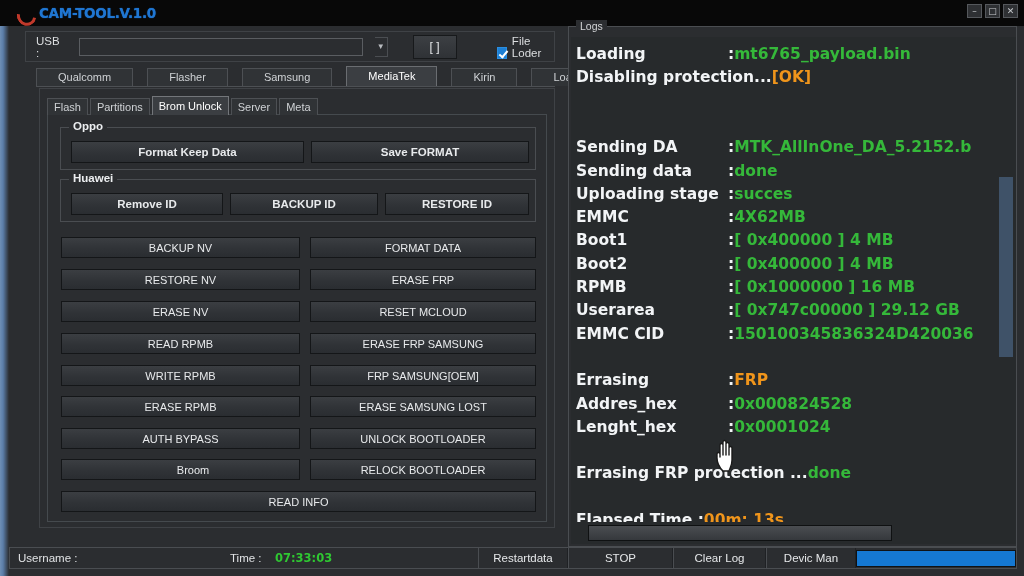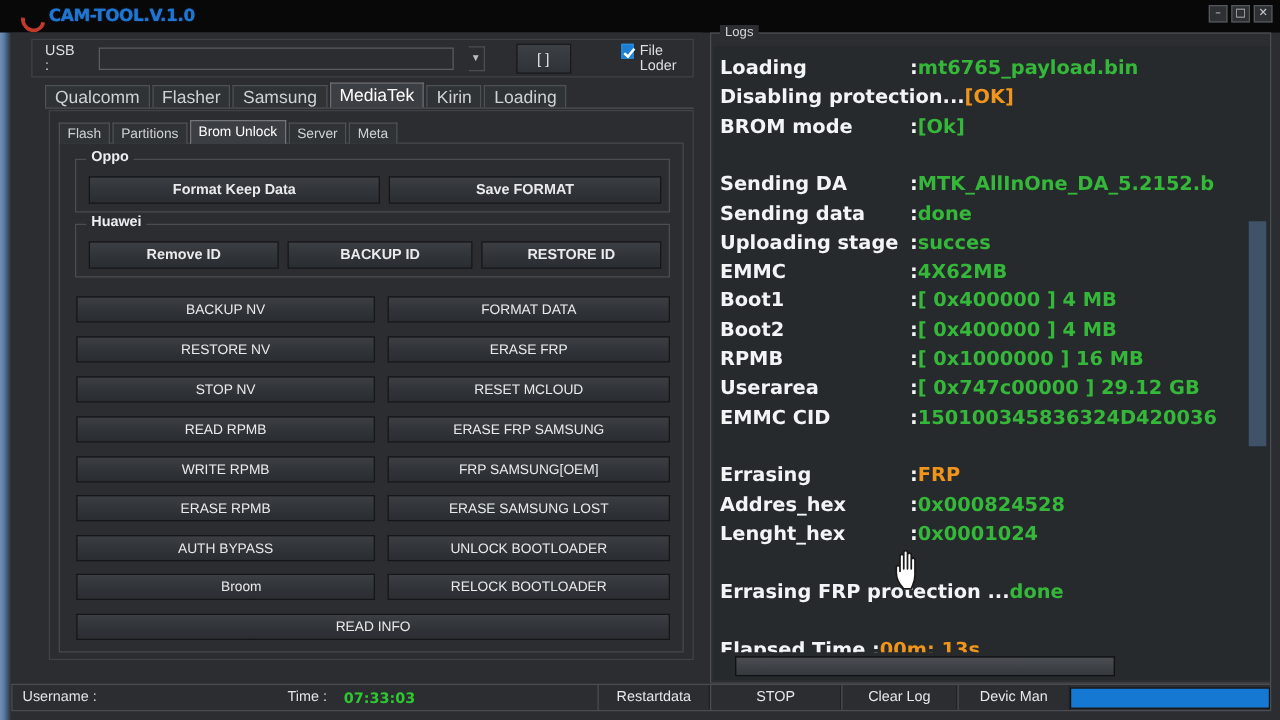--- a/index.html
+++ b/index.html
@@ -68,39 +68,39 @@
     border-left: none; color: #b9bcc0; font-size: 8px;
     display: flex; align-items: center; justify-content: center;
   }
   .bracket-btn {
     width: 52px; height: 24px; margin-left: 13px;
     background: linear-gradient(180deg,#3c3f43,#2f3236);
     border: 1px solid #17191b;
     color: #e4e6e8; font-size: 12px;
     display: flex; align-items: center; justify-content: center;
   }
-  .fl-wrap { display: flex; align-items: flex-start; margin-left: 28px; }
+  .fl-wrap { display: flex; align-items: flex-end; margin-left: 28px; }
   .fl-check {
     width: 12px; height: 12px; background: #1d7fd4; border: 1px solid #2a8ee0;
     position: relative;
   }
   .fl-check::after {
     content: ""; position: absolute; left: 3px; top: 1px;
     width: 3px; height: 7px; border: solid #fff;
     border-width: 0 2px 2px 0; transform: rotate(40deg);
   }
   .fl-text { color: #dcdee0; font-size: 11.5px; margin-left: 5px; }
 
   
   .tabrow { position: absolute; left: 27px; top: 42px; display: flex; }
   .tab {
-    height: 18px; padding: 0 7px;
+    height: 18px; padding: 0 21px;
     background: #303336; border: 1px solid #4d5054; border-bottom: none;
-    color: #cfd2d5; font-size: 14px; line-height: 17px;
-    margin-right: 2px;
+    color: #cfd2d5; font-size: 11px; line-height: 17px;
+    margin-right: 14px;
   }
   .tab.active {
     background: #3b3e42; color: #fff; height: 20px; line-height: 19px;
     margin-top: -2px; border-color: #6a6d71;
   }
   .tabrow-underline {
     position: absolute; left: 27px; top: 60px; width: 519px; height: 1px;
     background: #4d5054;
   }
 
@@ -273,21 +273,21 @@
 
       <div class="group" style="left:12px; top:64px; width:476px; height:43px;">
         <div class="group-title">Huawei</div>
         <div class="btn bold" style="left:10px; top:13px; width:152px; height:22px;">Remove ID</div>
         <div class="btn bold" style="left:169px; top:13px; width:148px; height:22px;">BACKUP ID</div>
         <div class="btn bold" style="left:324px; top:13px; width:144px; height:22px;">RESTORE ID</div>
       </div>
 
       <div class="btn" style="left:13px; top:122px; width:239px; height:21px;">BACKUP NV</div>
       <div class="btn" style="left:13px; top:154px; width:239px; height:21px;">RESTORE NV</div>
-      <div class="btn" style="left:13px; top:186px; width:239px; height:21px;">STOP NV</div>
+      <div class="btn" style="left:13px; top:186px; width:239px; height:21px;">ERASE NV</div>
       <div class="btn" style="left:13px; top:218px; width:239px; height:21px;">READ RPMB</div>
       <div class="btn" style="left:13px; top:250px; width:239px; height:21px;">WRITE RPMB</div>
       <div class="btn" style="left:13px; top:281px; width:239px; height:21px;">ERASE RPMB</div>
       <div class="btn" style="left:13px; top:313px; width:239px; height:21px;">AUTH BYPASS</div>
       <div class="btn" style="left:13px; top:344px; width:239px; height:21px;padding-left:25px;">Broom</div>
 
       <div class="btn" style="left:262px; top:122px; width:226px; height:21px;">FORMAT DATA</div>
       <div class="btn" style="left:262px; top:154px; width:226px; height:21px;">ERASE FRP</div>
       <div class="btn" style="left:262px; top:186px; width:226px; height:21px;">RESET MCLOUD</div>
       <div class="btn" style="left:262px; top:218px; width:226px; height:21px;">ERASE FRP SAMSUNG</div>
@@ -299,21 +299,20 @@
       <div class="btn" style="left:13px; top:376px; width:475px; height:21px;">READ INFO</div>
     </div>
   </div>
 
   <div class="logs-panel">
     <div class="logs-title">Logs</div>
     <div class="logs-body" id="logs-body">
       <div class="vscroll"></div>
     <div class="logline" style="top: 8px;"><span class="lk" style="width: 152px;">Loading</span><span class="lk">: </span><span class="lv green">mt6765_payload.bin</span></div>
         <div class="logline" style="top: 31.3px;"><span class="lk">Disabling protection...</span><span class="lk"> </span><span class="lv orange">[OK]</span></div>
-        <div class="logline" style="top: 54.6px;"><span class="lk" style="width: 152px;">BROM mode</span><span class="lk">: </span><span class="lv green">[Ok]</span></div>
         <div class="logline" style="top: 101.2px;"><span class="lk" style="width: 152px;">Sending DA</span><span class="lk">: </span><span class="lv green">MTK_AllInOne_DA_5.2152.b</span></div>
         <div class="logline" style="top: 124.5px;"><span class="lk" style="width: 152px;">Sending data</span><span class="lk">: </span><span class="lv green">done</span></div>
         <div class="logline" style="top: 147.8px;"><span class="lk" style="width: 152px;">Uploading stage</span><span class="lk">: </span><span class="lv green">succes</span></div>
         <div class="logline" style="top: 171.1px;"><span class="lk" style="width: 152px;">EMMC</span><span class="lk">: </span><span class="lv green">4X62MB</span></div>
         <div class="logline" style="top: 194.4px;"><span class="lk" style="width: 152px;">Boot1</span><span class="lk">: </span><span class="lv green">[ 0x400000 ]  4 MB</span></div>
         <div class="logline" style="top: 217.7px;"><span class="lk" style="width: 152px;">Boot2</span><span class="lk">: </span><span class="lv green">[ 0x400000 ]  4 MB</span></div>
         <div class="logline" style="top: 241px;"><span class="lk" style="width: 152px;">RPMB</span><span class="lk">: </span><span class="lv green">[ 0x1000000 ]  16 MB</span></div>
         <div class="logline" style="top: 264.3px;"><span class="lk" style="width: 152px;">Userarea</span><span class="lk">: </span><span class="lv green">[ 0x747c00000 ]  29.12 GB</span></div>
         <div class="logline" style="top: 287.6px;"><span class="lk" style="width: 152px;">EMMC CID</span><span class="lk">: </span><span class="lv green">150100345836324D420036</span></div>
         <div class="logline" style="top: 334.2px;"><span class="lk" style="width: 152px;"> Errasing</span><span class="lk">: </span><span class="lv orange">FRP</span></div>

